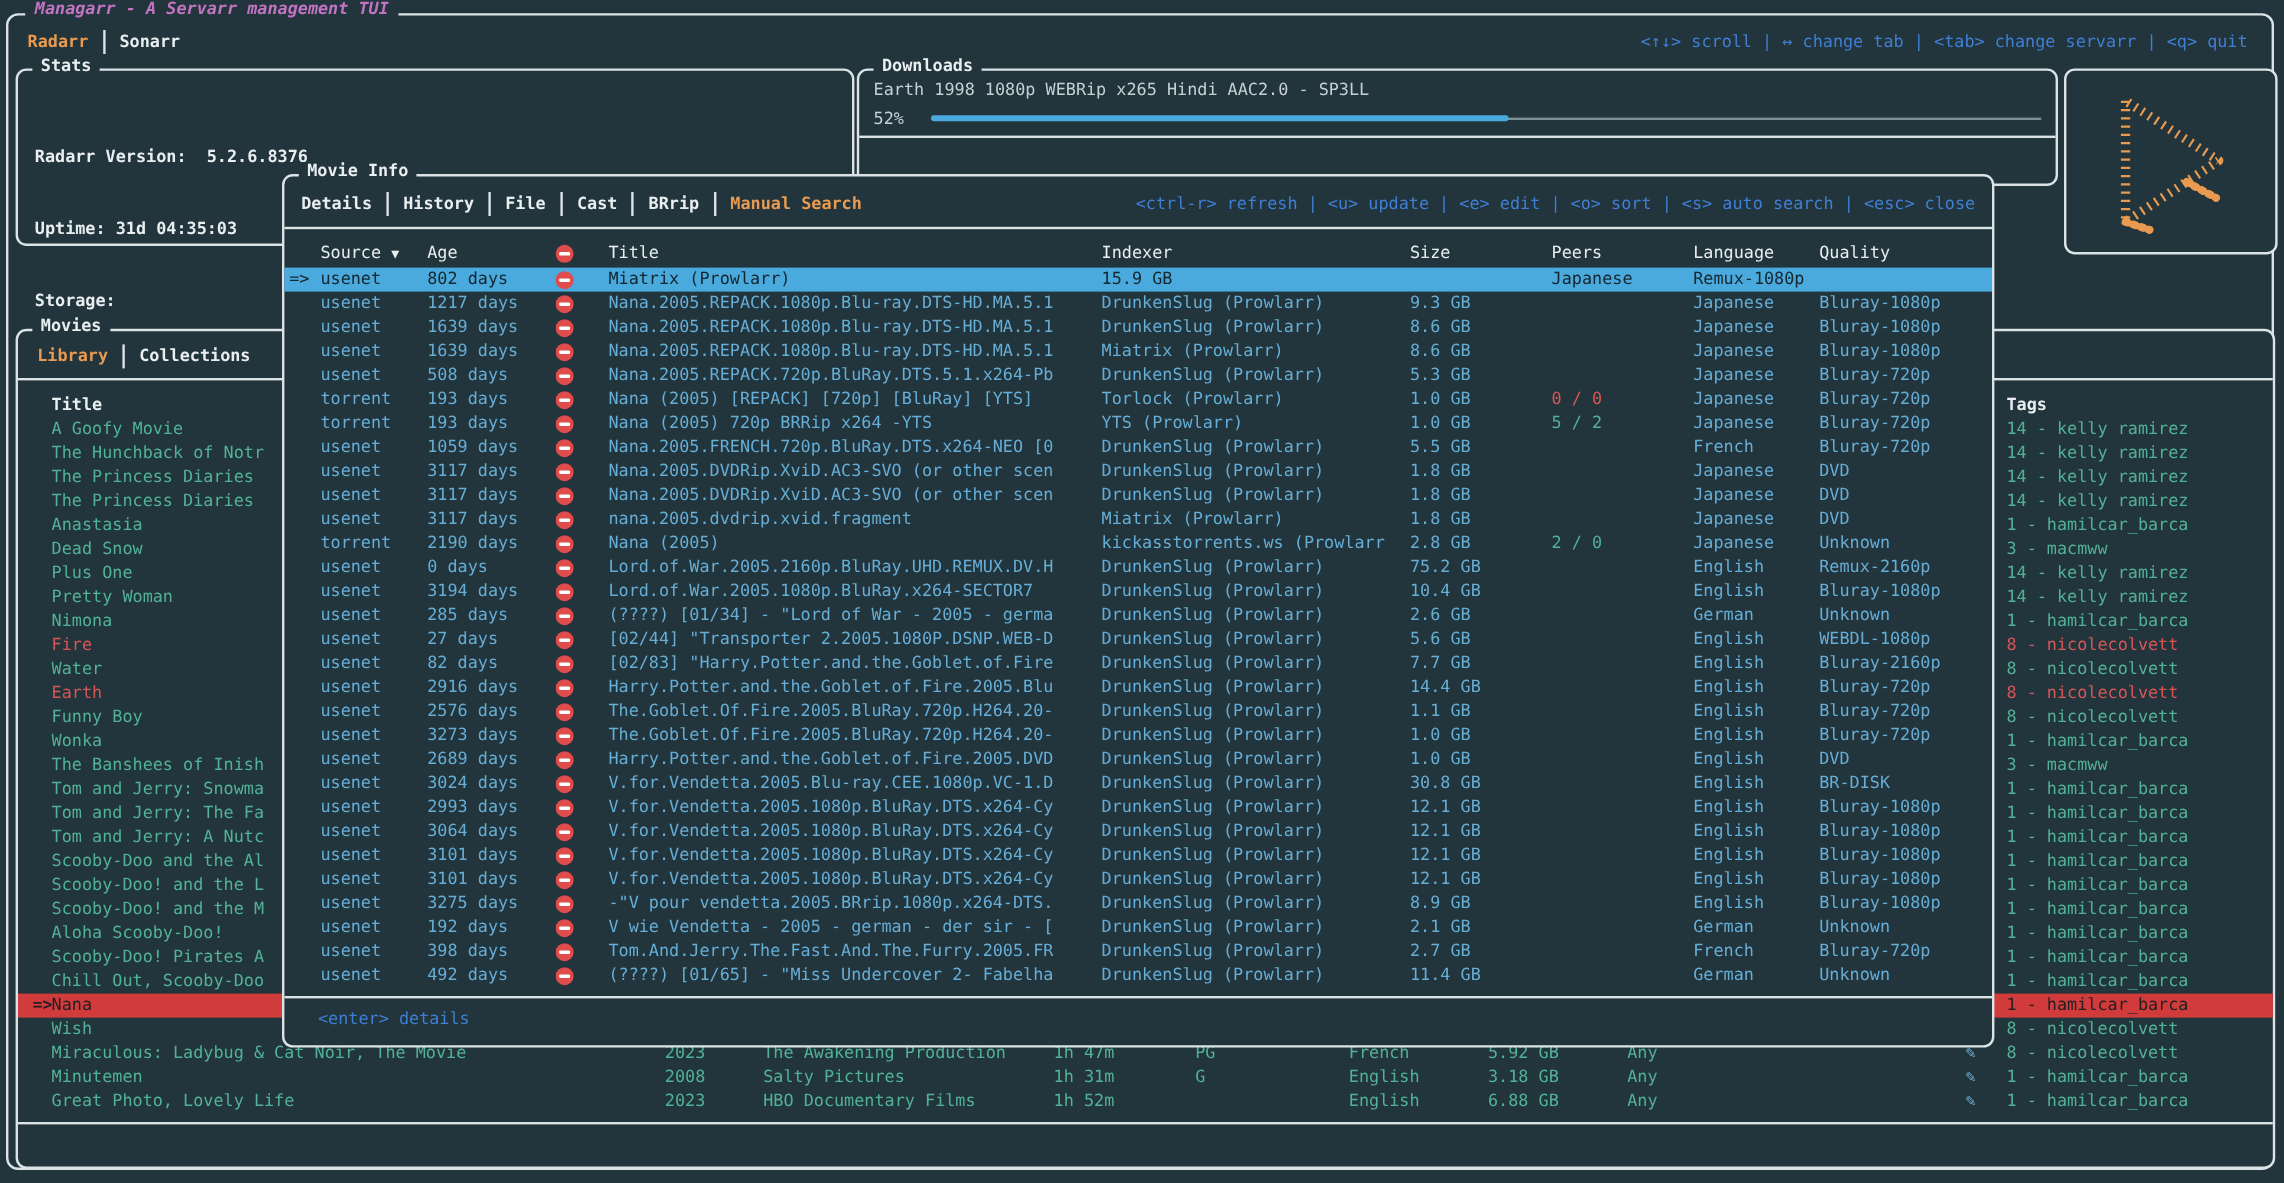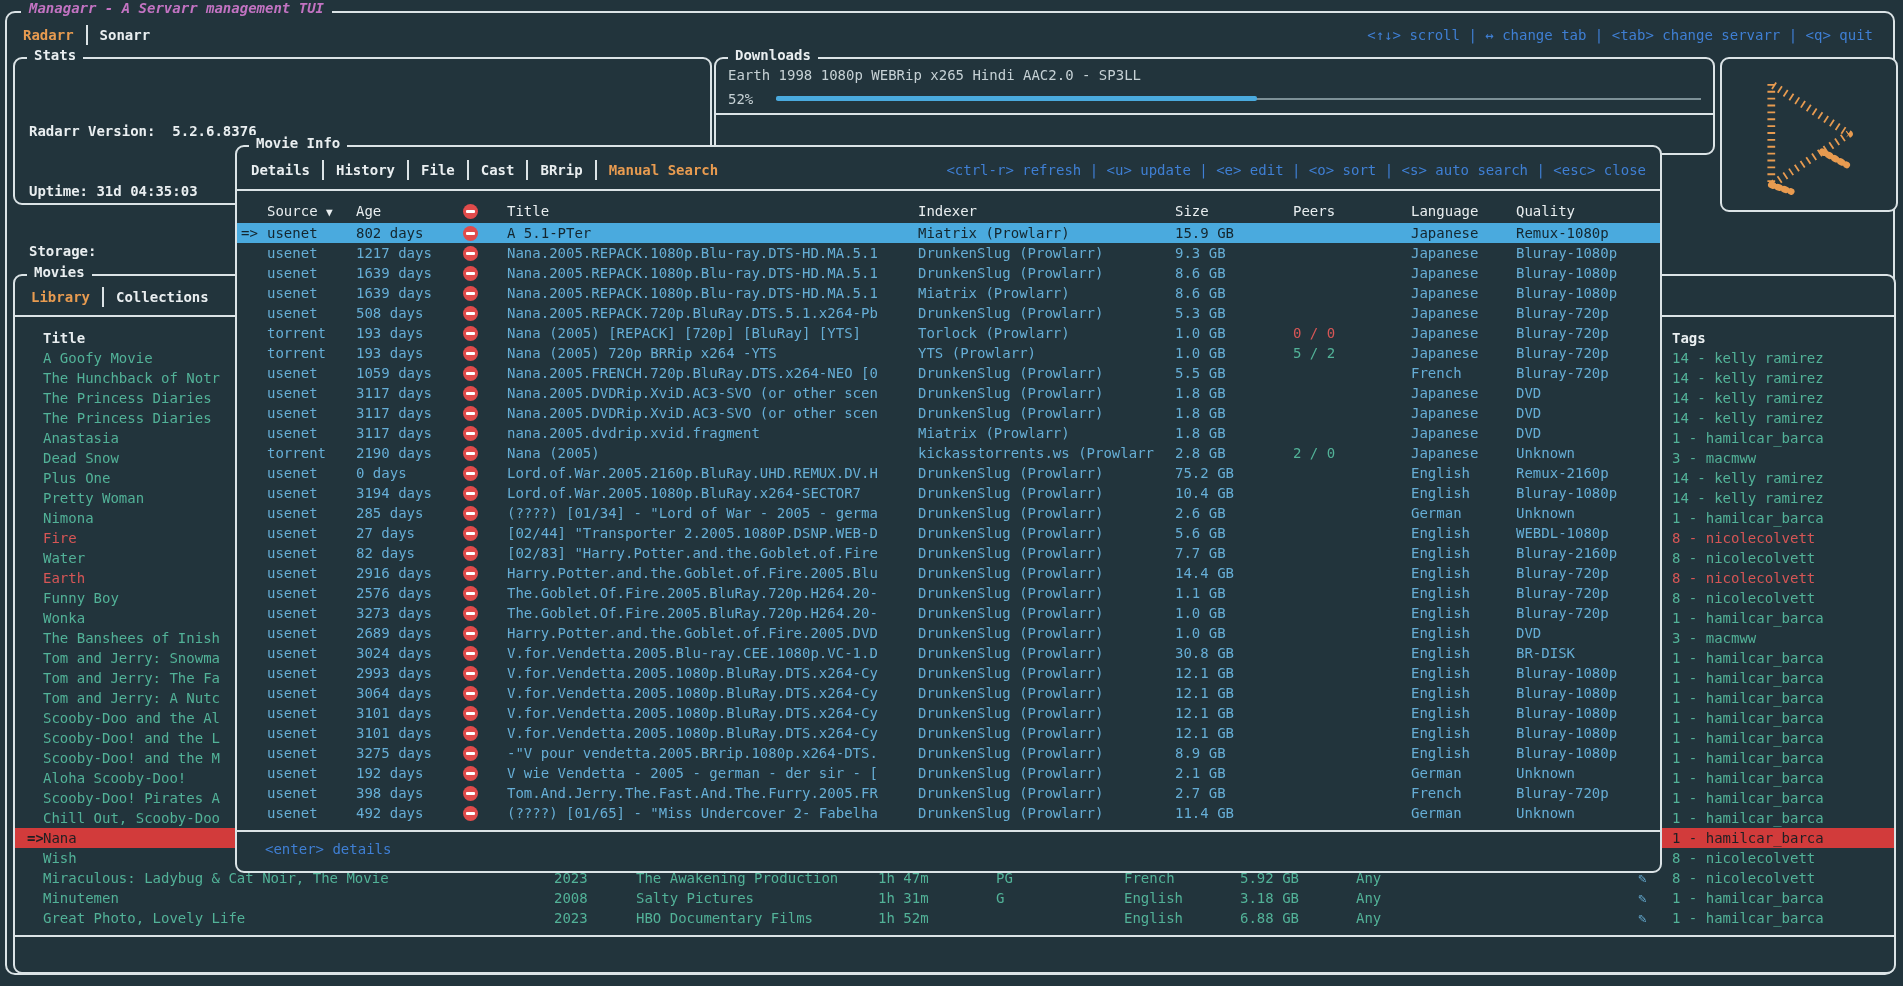--- a/index.html
+++ b/index.html
@@ -586,21 +586,20 @@
       <span class="mc hd">Quality</span>
     </div>
 
     <div class="md-rows">
 
         <div class="md-grid mrow sel">
           <span class="mc">=&gt;</span>
           <span class="mc">usenet</span>
           <span class="mc">802 days</span>
           <span class="mc"><span class="noicon"></span></span>
-          <span class="mc">A 5.1-PTer</span>
           <span class="mc">Miatrix (Prowlarr)</span>
           <span class="mc">15.9 GB</span>
           <span class="mc"></span>
           <span class="mc">Japanese</span>
           <span class="mc">Remux-1080p</span>
         </div>
 
         <div class="md-grid mrow">
           <span class="mc"></span>
           <span class="mc">usenet</span>

